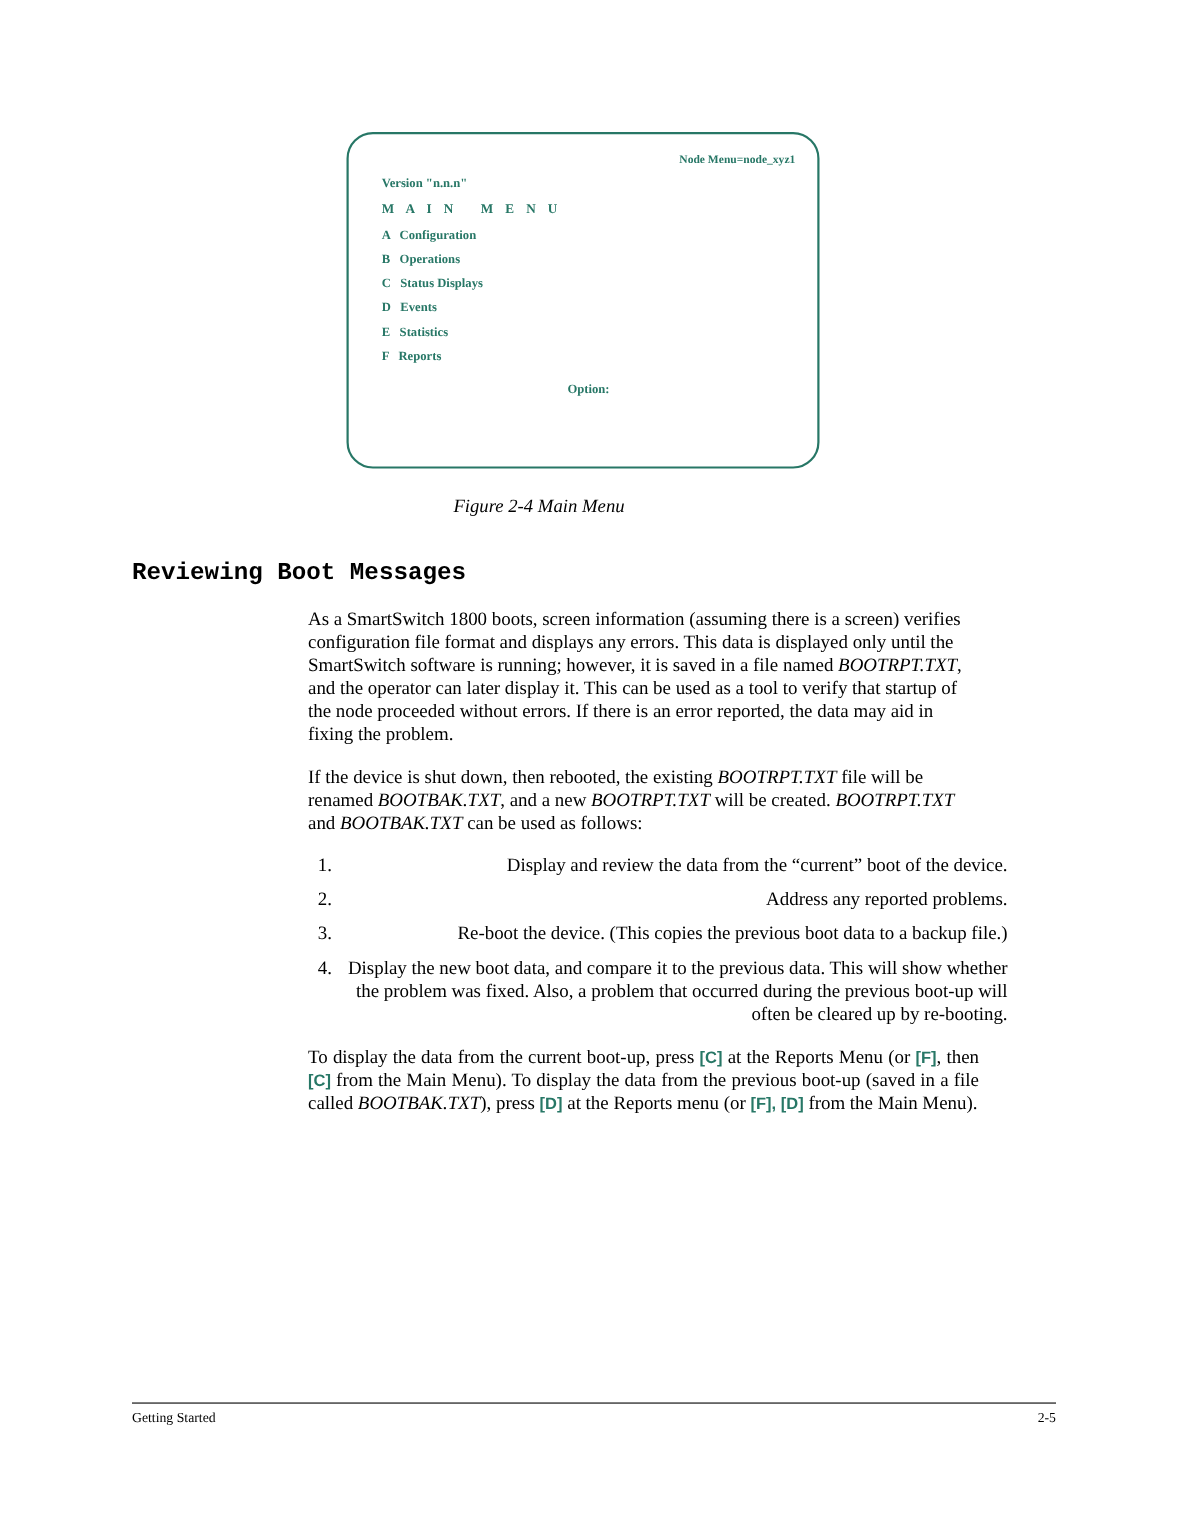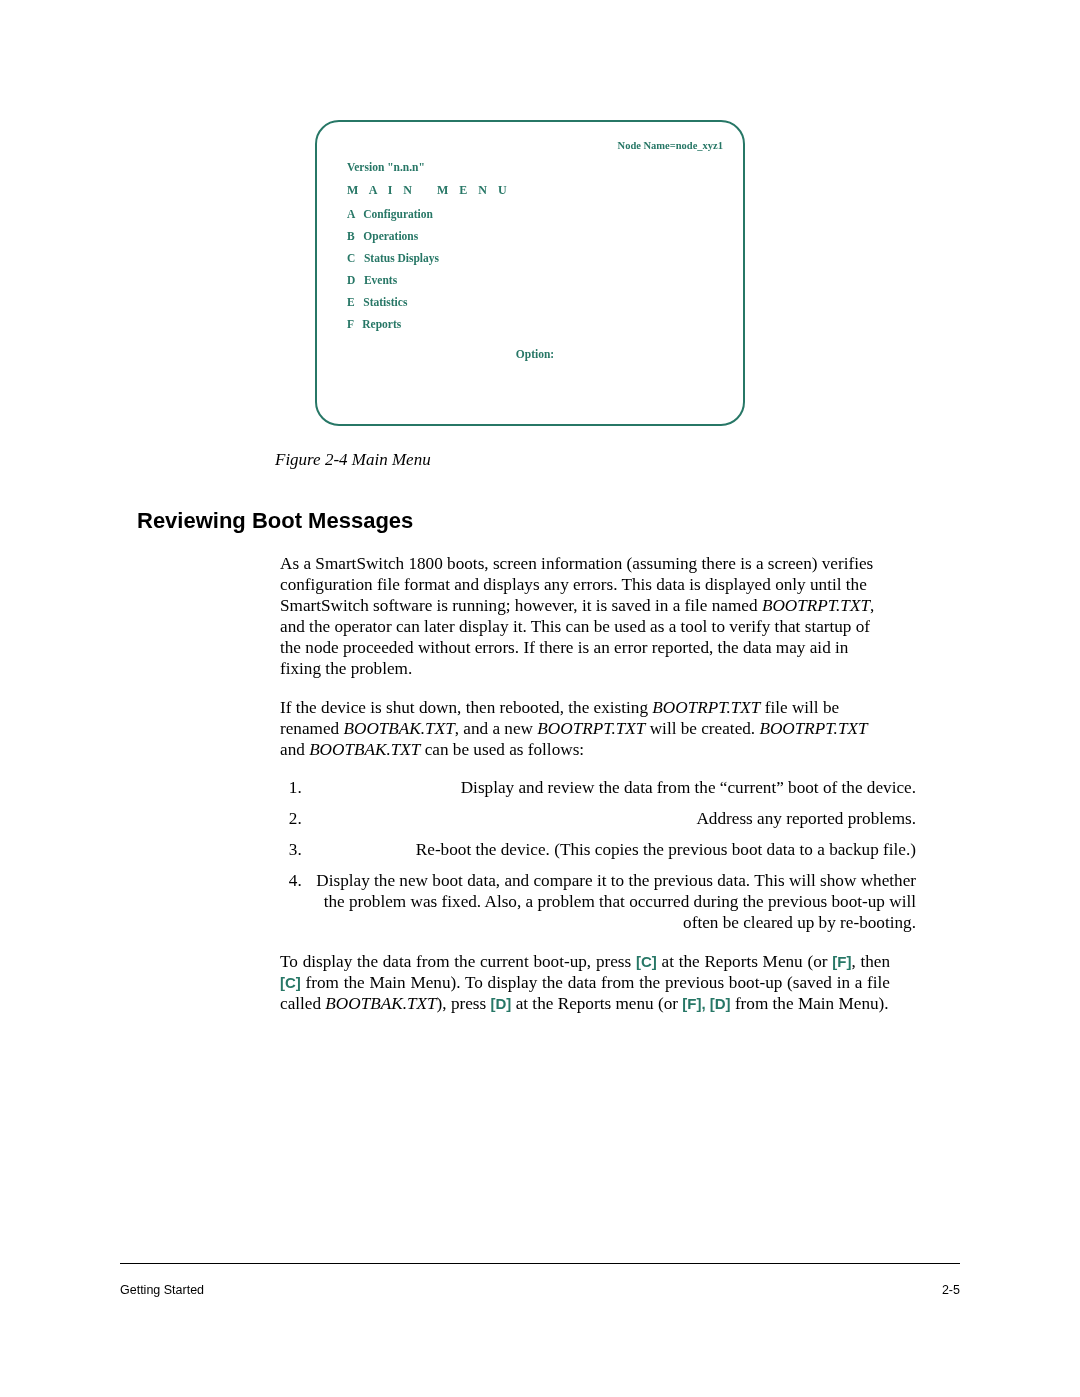--- a/index.html
+++ b/index.html
@@ -50,43 +50,43 @@
   }
   .terminal-box .main-title {
     letter-spacing: 4px;
     font-size: 12px;
   }
   .terminal-box .option-prompt {
     margin-top: 18px;
     text-align: center;
   }
   .figure-caption {
-    text-align: left;
+    text-align: center;
     font-style: italic;
     font-size: 17px;
     margin-top: 24px;
     margin-left: 155px;
     width: 430px;
   }
   .body-text {
     margin-left: 160px;
     width: 610px;
     font-size: 17.2px;
     line-height: 1.22;
     margin-top: 50px;
     text-align: left;
   }
 
   .body-text.first { margin-top: 50px; }
   .section-heading {
-    font-family: Liberation Sans, sans-serif;
+    font-family: Liberation Mono, monospace;
     font-weight: bold;
     font-size: 22px;
     margin-top: 38px;
-    margin-left: 17px;
+    margin-left: 0;
   }
   .link {
     color: #277766;
   }
   .key {
     color: #277766;
     font-family: Arial, Helvetica, sans-serif;
     font-weight: bold;
     font-size: 15px;
   }
@@ -102,35 +102,35 @@
   ol.steps li {
     margin-bottom: 10px;
     padding-left: 6px;
   }
   .footer {
     position: absolute;
     bottom: 100px;
     left: 0;
     width: 840px;
     border-top: 1px solid #000;
-    padding-top: 19px;
-    font-family: Liberation Sans, sans-serif;
+    padding-top: 6px;
+    font-family: Liberation Serif, serif;
     font-size: 12.5px;
     display: flex;
     justify-content: space-between;
   }
   em.file { }
 </style>
 </head>
 <body>
 
 <div class="page">
 
   <div class="terminal-box">
-    <div class="node">Node Name=node_xyz1</div>
+    <div class="node">Node Menu=node_xyz1</div>
     <div class="line">Version "n.n.n"</div>
     <div class="line main-title">M A I N   M E N U</div>
     <div class="line">A   Configuration</div>
     <div class="line">B   Operations</div>
     <div class="line">C   Status Displays</div>
     <div class="line">D   Events</div>
     <div class="line">E   Statistics</div>
     <div class="line">F   Reports</div>
     <div class="line option-prompt">Option:</div>
   </div>

